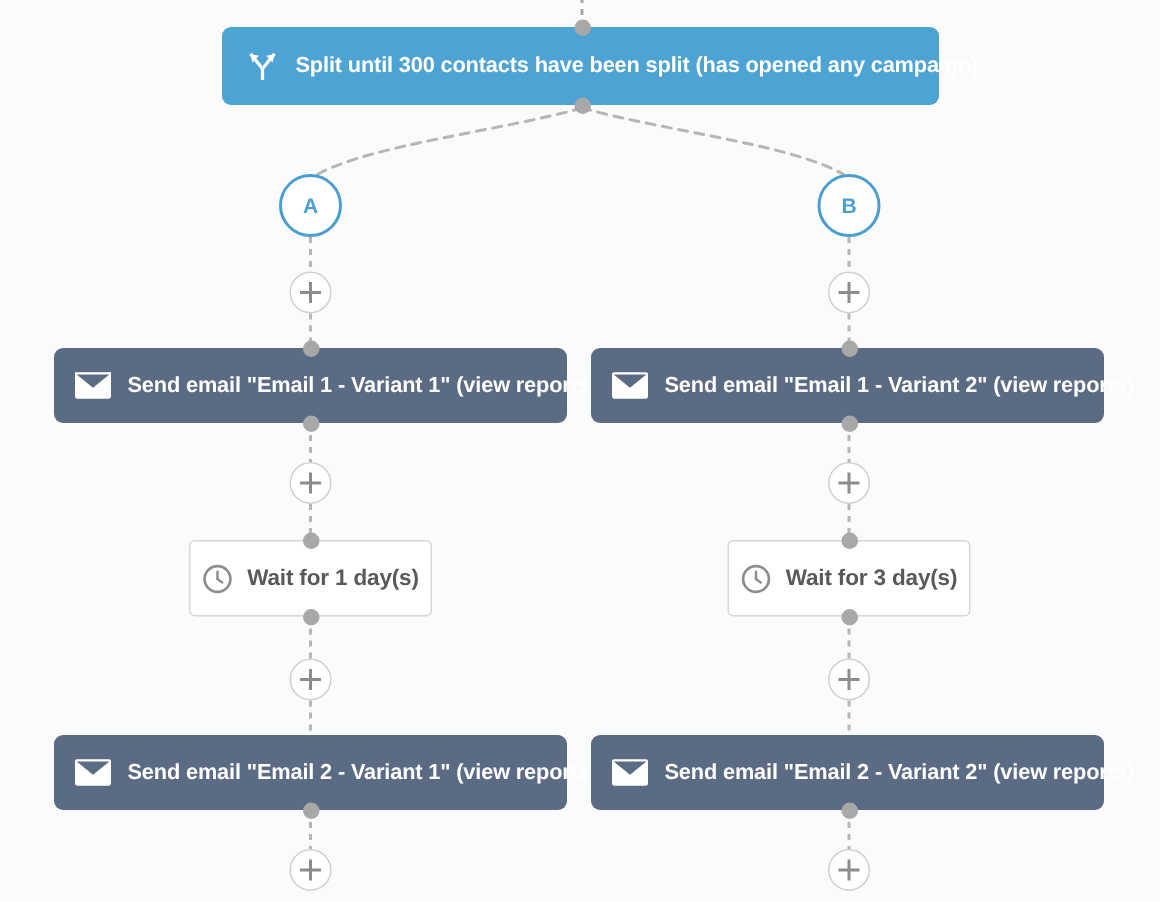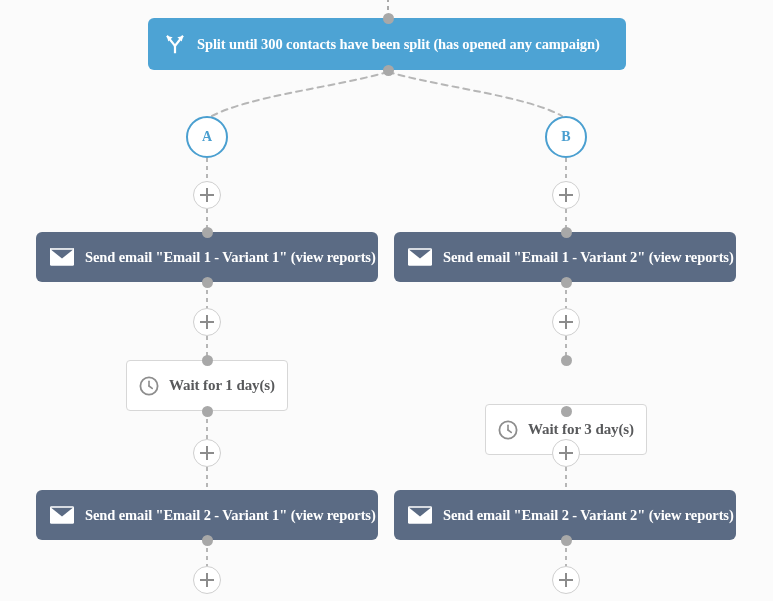--- a/index.html
+++ b/index.html
@@ -13,21 +13,20 @@
     font-family: "Liberation Sans", sans-serif;
     overflow: hidden;
     position: relative;
   }
 
   #canvas {
     position: absolute;
     left: 0; top: 0;
     width: 773px;
     height: 601px;
-    font-family: Liberation Serif, serif;
   }
 
   
   #wires {
     position: absolute;
     left: 0; top: 0;
     width: 773px;
     height: 601px;
     z-index: 1;
     pointer-events: none;
@@ -267,21 +266,21 @@
       <rect x="0" y="0" width="26" height="19" rx="1.5" fill="#ffffff"></rect>
       <path d="M1.2 1.6 L13 11.2 L24.8 1.6 Z" fill="#5b6b84"></path>
     </svg>
     <span class="node-label">Send email "Email 1 - Variant 2" (view reports)</span>
   </div>
   <div class="conn-dot" style="left:560.5px; top:226.5px;"></div>
   <div class="conn-dot" style="left:560.5px; top:276.5px;"></div>
 
   <div class="plus-btn" style="left:552px; top:308px;"></div>
 
-  <div class="node node-wait" style="left:485px; top:360px; width:162px; height:51px;margin-top:44px;">
+  <div class="node node-wait" style="left:485px; top:360px; width:162px; height:51px;">
     <svg class="clock-icon" viewBox="0 0 20 20">
       <circle cx="10" cy="10" r="8.6" fill="none" stroke="#8d8d8d" stroke-width="1.8"></circle>
       <line x1="10" y1="10" x2="10" y2="5.2" stroke="#8d8d8d" stroke-width="1.6" stroke-linecap="round"></line>
       <line x1="10" y1="10" x2="13.2" y2="12.4" stroke="#8d8d8d" stroke-width="1.6" stroke-linecap="round"></line>
     </svg>
     <span class="node-label">Wait for 3 day(s)</span>
   </div>
   <div class="conn-dot" style="left:560.5px; top:354.5px;"></div>
   <div class="conn-dot" style="left:560.5px; top:405.5px;"></div>
 

